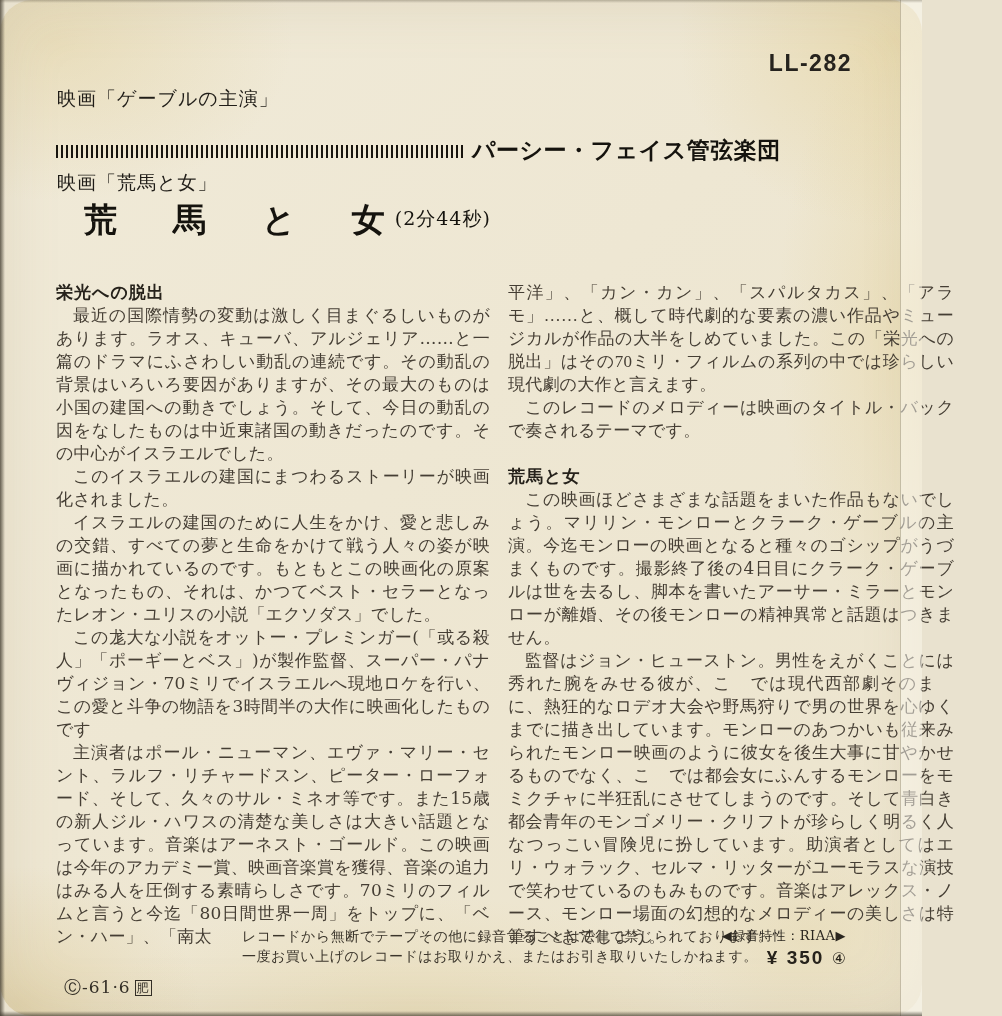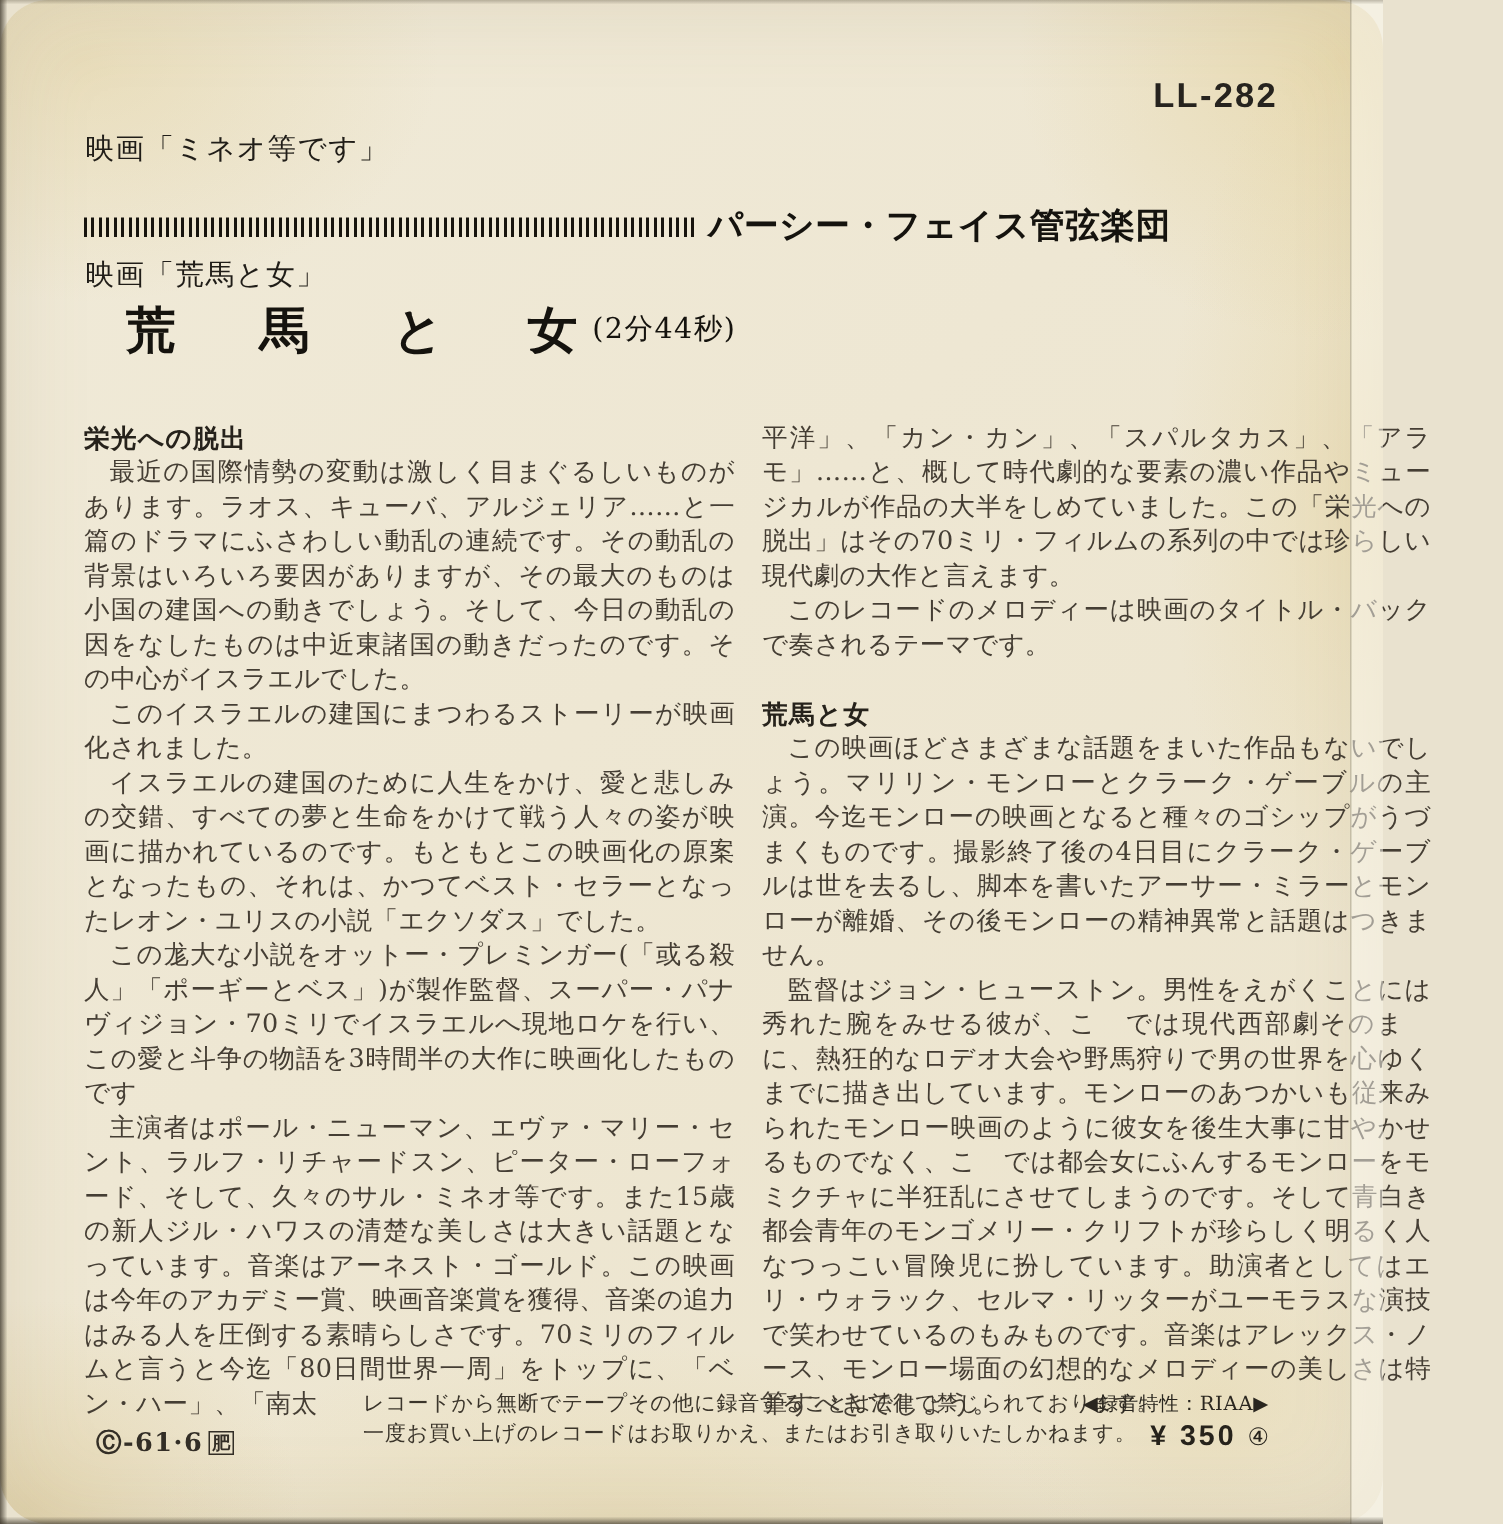--- a/index.html
+++ b/index.html
@@ -61,30 +61,30 @@
 
   
   .columns{
     position:absolute;left:56px;top:281px;width:898px;
     display:flex;gap:18px;
   }
   .col{font-size:17px;line-height:23px;color:#453e34;text-align:justify;letter-spacing:0.2px;}
   .col.left{width:434px;}
   .col.right{width:446px;}
   .col p{margin:0;text-indent:1em;}
-  .col p.no-indent{text-indent:0;}
+  .col p.no-indent{text-indent:0;font-family:Liberation Serif, serif;}
   .col h3{
     margin:0;font-size:17px;line-height:23px;font-weight:bold;color:#26221b;
     font-family:"Liberation Sans","DejaVu Sans",sans-serif;letter-spacing:1px;
   }
   .col h3.spaced{margin-top:23px;}
 
   
   .copyright{
-    position:absolute;left:64px;top:950px;font-size:17px;color:#332e26;letter-spacing:1px;white-space:nowrap;font-weight:bold;
+    position:absolute;left:64px;top:976px;font-size:17px;color:#332e26;letter-spacing:1px;white-space:nowrap;
   }
   .rights-box{
     display:inline-block;border:1.5px solid #332e26;font-size:12px;line-height:14px;
     padding:0 1px;margin-left:4px;vertical-align:1px;
   }
   .legal{
     position:absolute;left:242px;top:926px;width:496px;text-align:center;
     font-size:14px;line-height:20px;color:#3b352b;letter-spacing:0.5px;white-space:nowrap;
   }
   .spec{
@@ -97,21 +97,21 @@
   }
   .price .mark{font-weight:normal;font-size:16px;letter-spacing:0;}
 </style>
 </head>
 <body>
 
 <div class="sleeve">
 
   <div class="catalog">LL-282</div>
 
-  <div class="film-label one">映画「ミネオ等です」</div>
+  <div class="film-label one">映画「ゲーブルの主演」</div>
 
   <div class="stripe"></div>
   <div class="artist">パーシー・フェイス管弦楽団</div>
 
   <div class="film-label two">映画「荒馬と女」</div>
   <div class="title-line two"><span>荒馬と女</span><span class="duration">(2分44秒)</span></div>
 
   <div class="columns">
     <div class="col left">
       <h3>栄光への脱出</h3>

